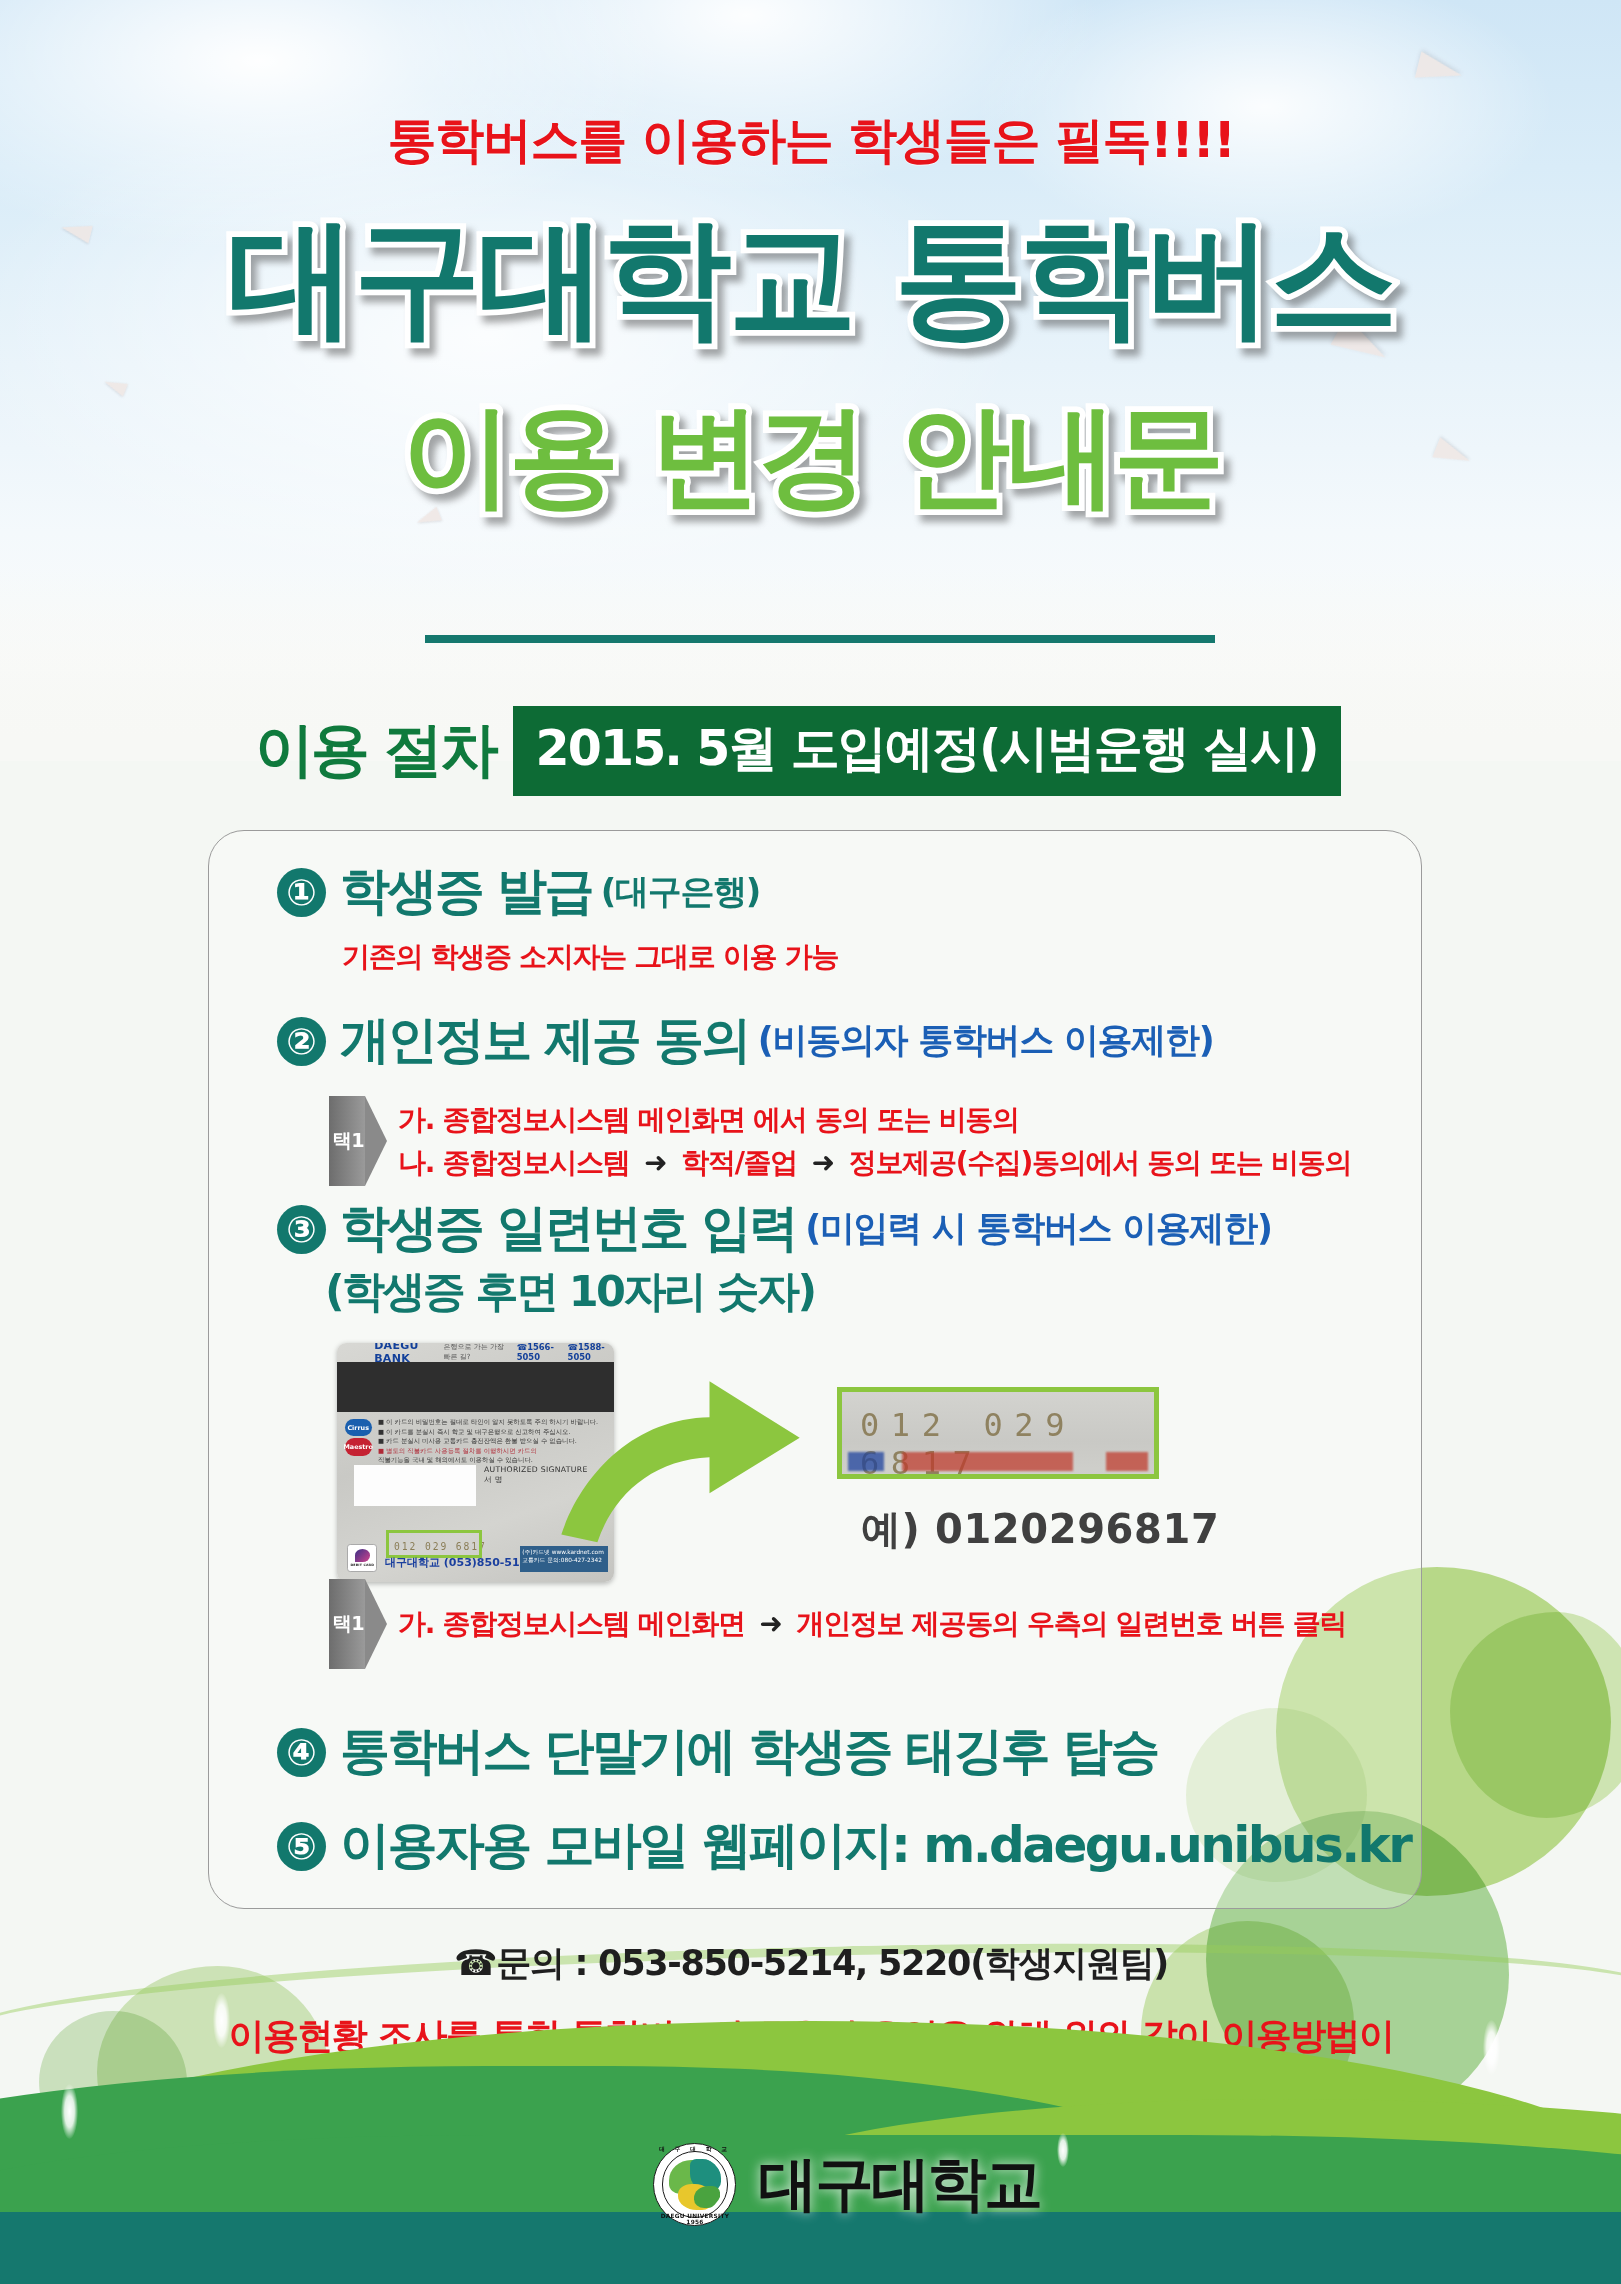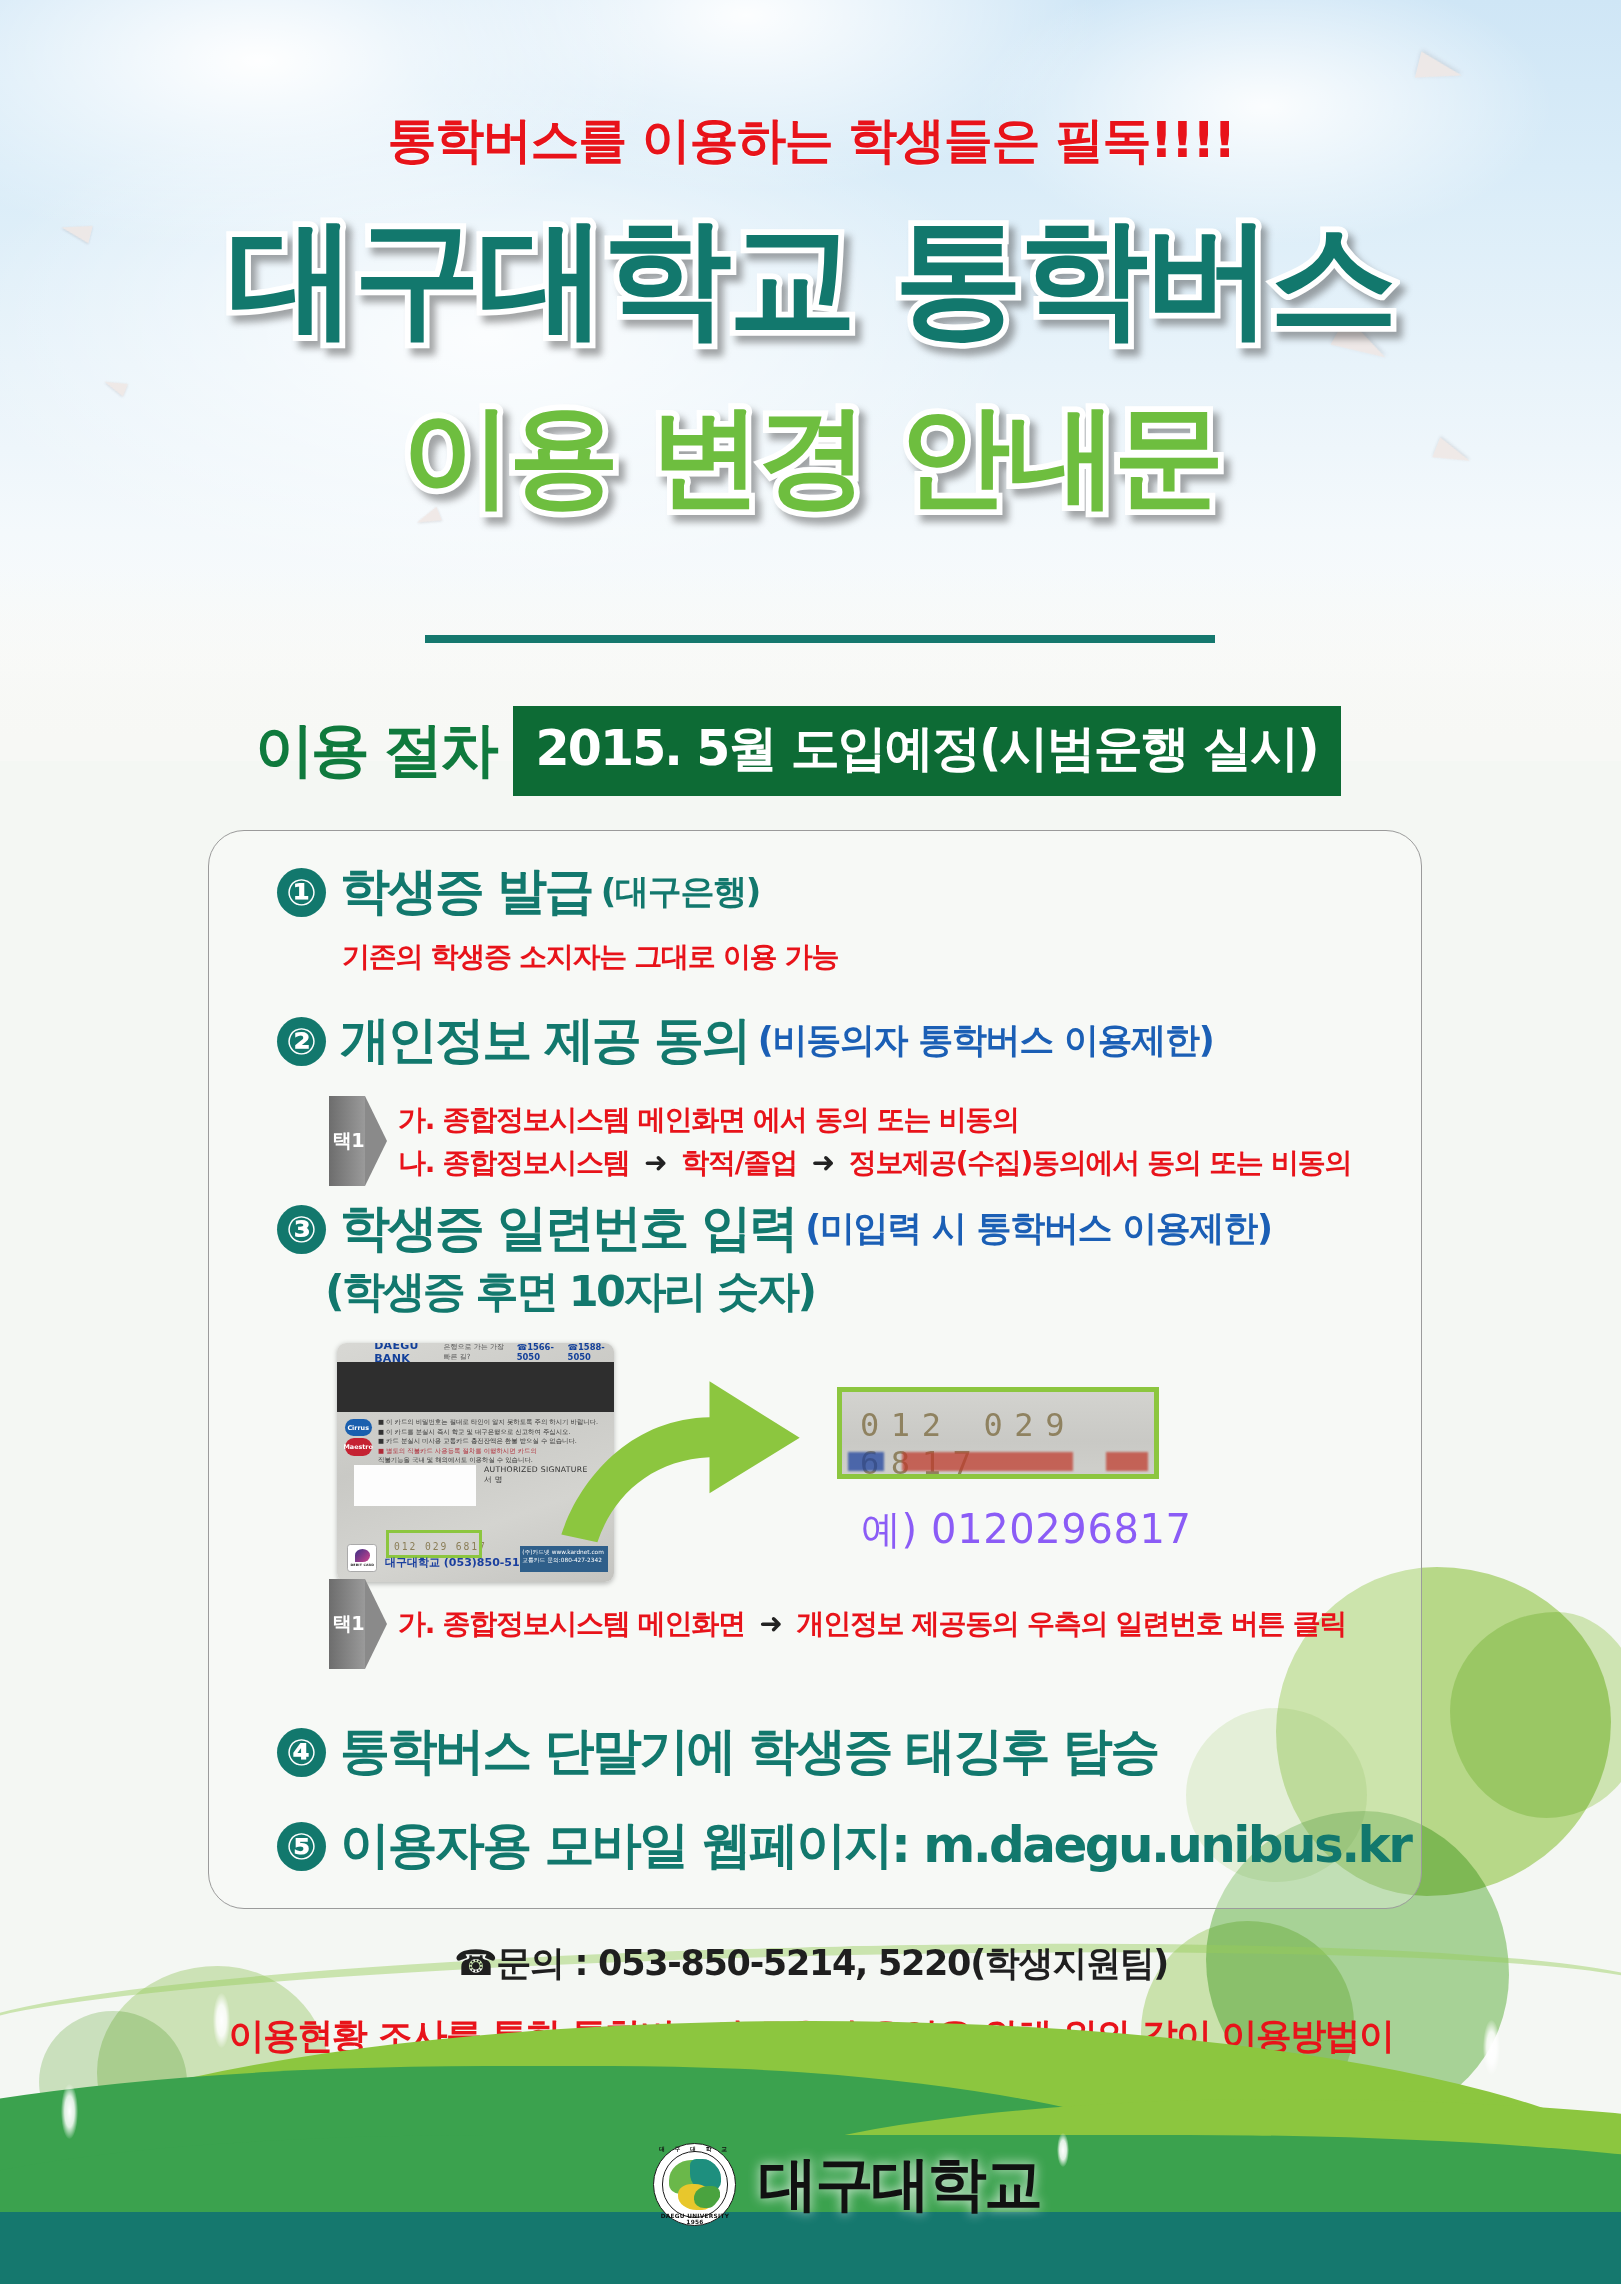--- a/index.html
+++ b/index.html
@@ -228,21 +228,21 @@
     position:absolute; left:18px; top:14px; font-size:32px; color:#8f8260;
     letter-spacing:11.6px; font-family:"DejaVu Sans Mono","Liberation Mono",monospace;
   }
   .callout .cblur{
     position:absolute; left:6.4px; bottom:2.6px; width:96%; height:19.3px;
     background:linear-gradient(90deg,#1a3f9e 0 12%, transparent 12% 18%, #c0392b 18% 75%, transparent 75% 86%, #c0392b 86% 100%);
     opacity:.72; filter:blur(1px);
   }
   .examp{
     position:absolute; left:861px; top:1502px;
-    font-size:40px; color:#8b5cf6; letter-spacing:0.6px; font-weight:400;
+    font-size:40px; color:#404040; letter-spacing:0.6px; font-weight:700;
   }
 
   
   .contact{
     position:absolute; left:0; top:1940px; width:1622px; text-align:center;
     font-size:35px; font-weight:bold; color:#1f1f1f; letter-spacing:-1.3px;
   }
   .notice{
     position:absolute; left:0; top:2010px; width:1622px; text-align:center;
     font-size:36px; font-weight:bold; color:#e8131a; letter-spacing:-1.6px; line-height:1.45;

